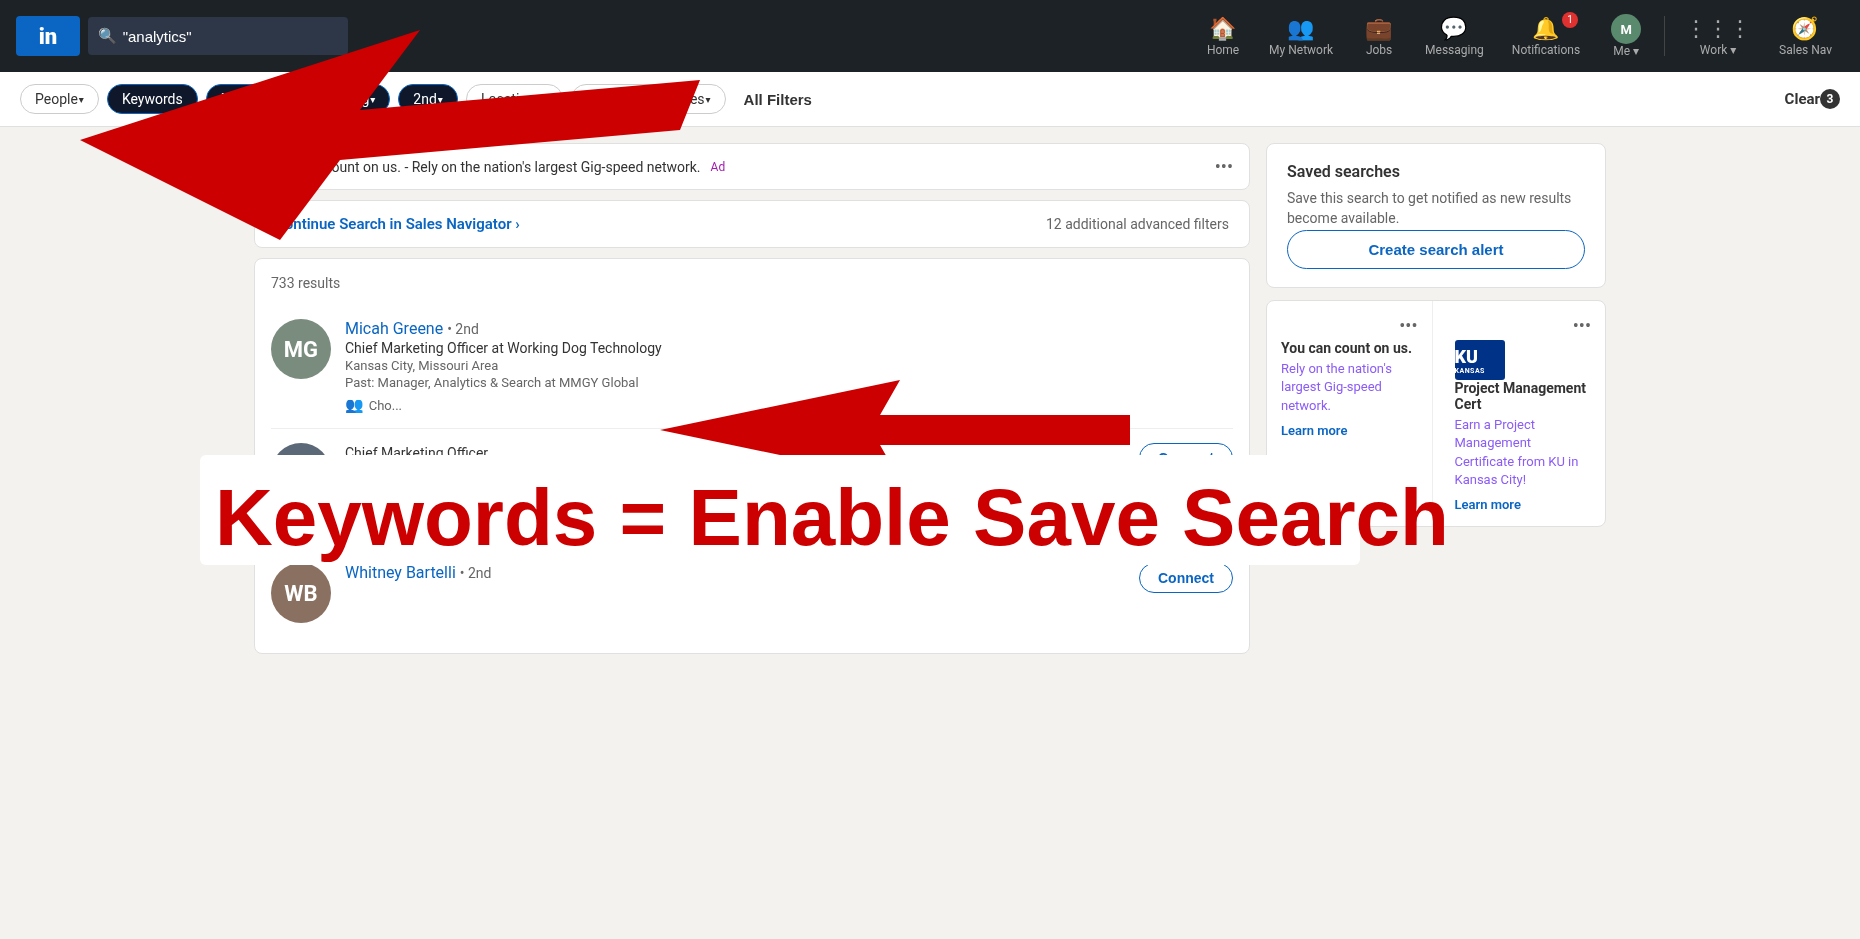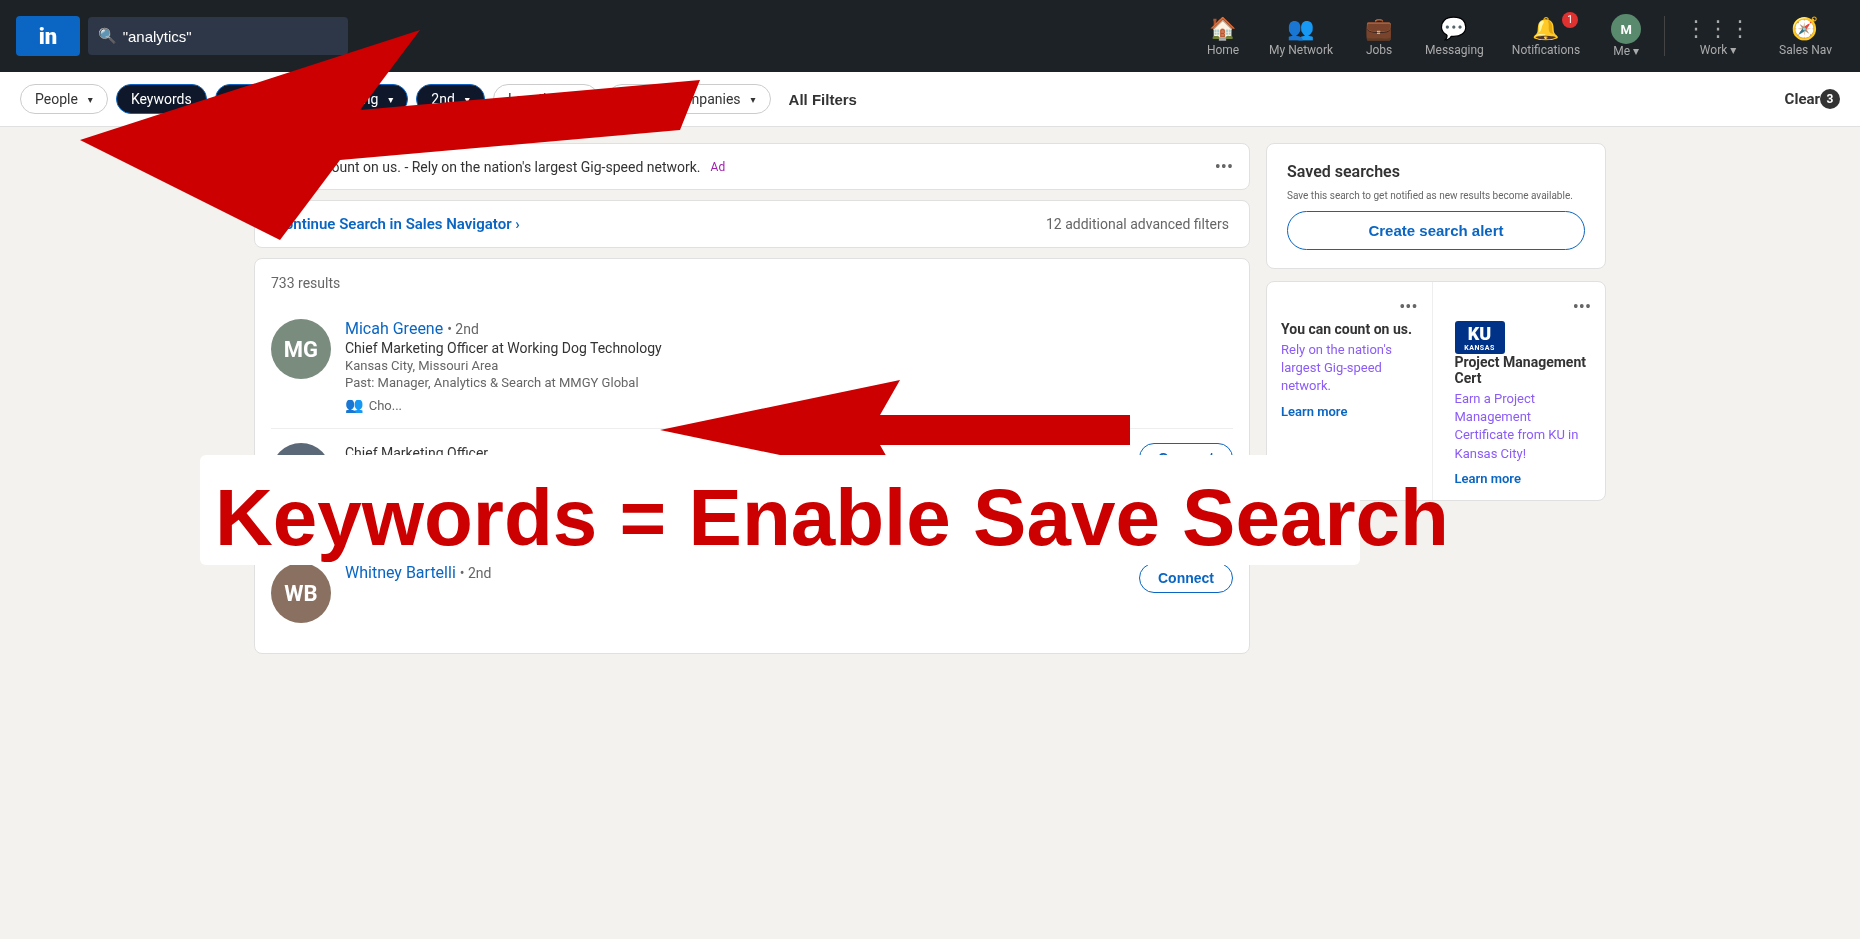--- a/index.html
+++ b/index.html
@@ -71,21 +71,21 @@
       display: flex;
       align-items: center;
       padding: 12px 20px;
       gap: 8px;
       border-bottom: 1px solid #e0e0e0;
       flex-wrap: wrap;
     }
     .filter-pill {
       border: 1px solid #ccc; border-radius: 20px;
       padding: 6px 14px; font-size: 14px; cursor: pointer;
-      display: flex; align-items: center; gap: 10px;
+      display: flex; align-items: center; gap: 1px;
       background: #fff; color: #333;
     }
     .filter-pill.active {
       background: #0f172a; color: #fff; border-color: #0a66c2;
     }
     .filter-pill .chevron { font-size: 10px; }
     .filter-btn-clear {
       margin-left: auto; display: flex; align-items: center; 
       font-size: 15px; color: #333; cursor: pointer; font-weight: 700;
     }
@@ -184,21 +184,21 @@
 
     
     .saved-searches-card {
       background: #fff;
       border: 1px solid #e0e0e0;
       border-radius: 8px;
       padding: 18px 20px;
       margin-bottom: 12px;
     }
     .saved-searches-title { font-size: 16px; font-weight: 600; color: #333; margin-bottom: 8px; }
-    .saved-searches-desc { font-size: 10px; color: #666; margin-bottom: 8px; line-height: 1.4; }
+    .saved-searches-desc { font-size: 14px; color: #666; margin-bottom: 2px; line-height: 1.4; }
     .create-alert-btn {
       width: 100%; border: 1.5px solid #0a66c2; border-radius: 20px;
       padding: 10px; font-size: 15px; color: #0a66c2;
       cursor: pointer; background: #fff; font-weight: 600;
     }
 
     .ad-cards-row {
       display: flex; gap: 8px;
       background: #fff;
       border: 1px solid #e0e0e0;
@@ -207,22 +207,22 @@
       overflow: hidden;
       margin-bottom: 12px;
     }
     .ad-card {
       flex: 1; padding: 14px; font-size: 13px;
       border-right: 1px solid #eee;
     }
     .ad-card:last-child { border-right: none; }
     .ku-logo {
       background: #003388; color: #fff; font-size: 11px; font-weight: bold;
-      width: 50px; height: 33px; display: flex; flex-direction: column;
-      align-items: center; justify-content: center; border-radius: 3px;
+      width: 50px; height: 40px; display: flex; flex-direction: column;
+      justify-content: center; border-radius: 3px;
     }
     .ad-card-title { font-weight: 700; font-size: 14px; color: #333; margin-bottom: 4px; }
     .ad-card-desc { font-size: 13px; color: #8b5cf6; line-height: 1.4; margin-bottom: 8px; }
     .learn-more-link { color: #0a66c2; font-size: 13px; font-weight: 600; cursor: pointer; }
     .ad-card-dots { text-align: right; color: #666; font-size: 18px; cursor: pointer; margin-bottom: 4px; }
 
     
     .overlay-svg {
       position: fixed;
       top: 0; left: 0;

